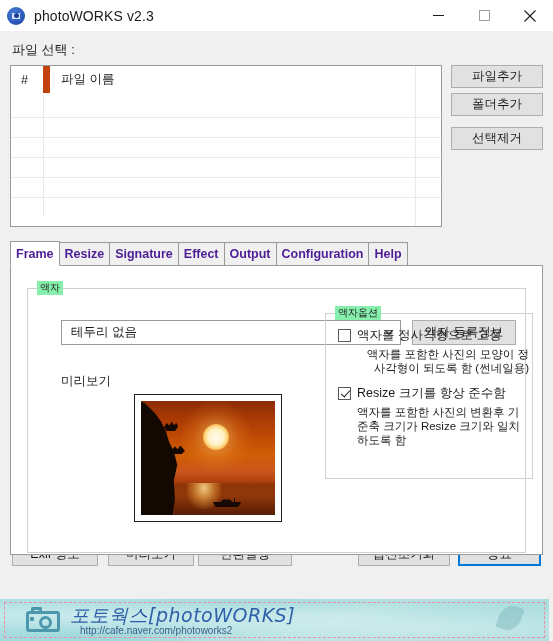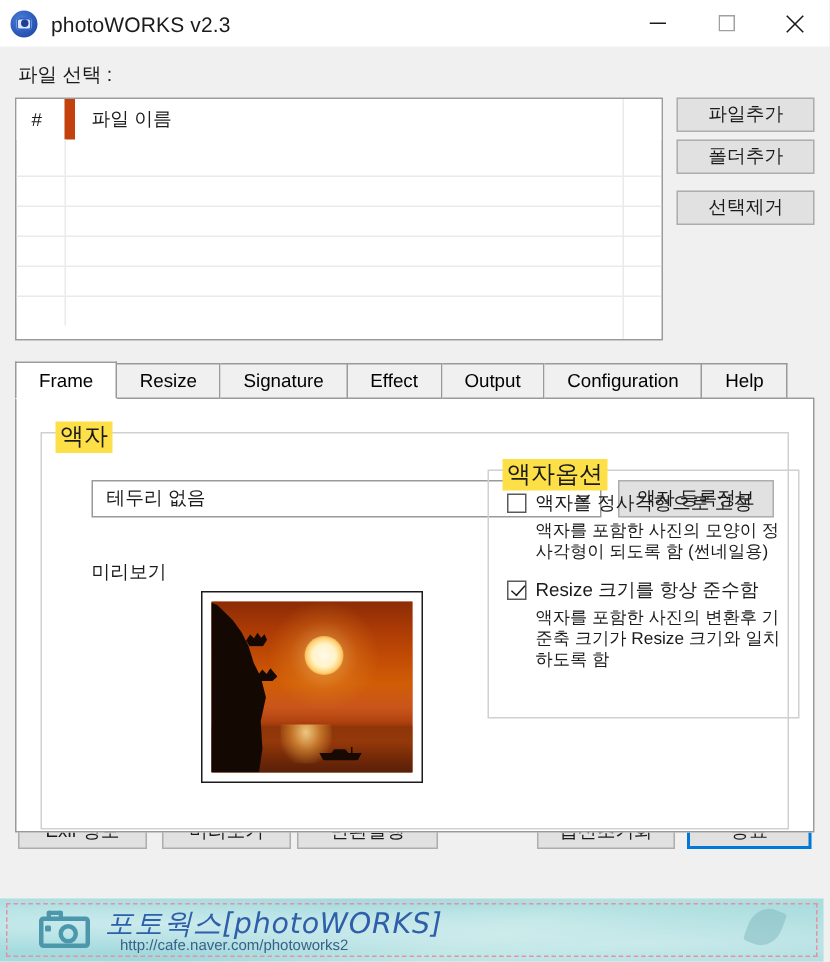--- a/index.html
+++ b/index.html
@@ -150,29 +150,30 @@
   }
   .tabstrip {
     display: flex;
     align-items: flex-end;
     height: 25px;
     position: relative;
     z-index: 2;
   }
   .tab {
     height: 24px;
-    padding: 0 15px;
+    padding: 0 5px;
     font-size: 12.5px;
-    color: #000000;
+    color: #4c1d95;
     display: flex;
     align-items: center;
     background: #f0f0f0;
     border: 1px solid #9a9a9a;
     border-left: none;
     margin-bottom: -1px;
+    font-weight: bold;
   }
   .tab:first-child { border-left: 1px solid #9a9a9a; }
   .tab.active {
     background: #ffffff;
     height: 25px;
     border-bottom: 1px solid #ffffff;
     z-index: 3;
   }
   .tabpanel {
     background: #ffffff;
@@ -184,23 +185,23 @@
 
   
   .groupbox {
     position: absolute;
     border: 1px solid #d0d0d0;
     border-radius: 0;
   }
   .groupbox > .gb-title {
     position: absolute;
     top: -8px; left: 9px;
-    background: #fde047;
+    background: #86efac;
     padding: 0 3px;
-    font-size: 16px;
+    font-size: 10px;
     color: #1b1b1b;
   }
 
   #gb-frame { left: 16px; top: 22px; right: 16px; height: 265px; }
   #gb-frameopt { left: 297px; top: 24px; width: 208px; height: 166px; }
 
   .combo {
     position: absolute;
     left: 33px; top: 31px;
     width: 340px; height: 25px;
@@ -371,21 +372,21 @@
     line-height: 15px;
     white-space: nowrap;
   }
   .chk-desc {
     position: absolute;
     font-size: 11.5px;
     color: #1b1b1b;
     line-height: 14px;
   }
   #chk1 { left: 12px; top: 14px; }
-  #desc1 { left: 31px; top: 33px; width: 172px; }
+  #desc1 { left: 31px; top: 33px; width: 172px; text-align: right; }
   #chk2 { left: 12px; top: 72px; }
   #desc2 { left: 31px; top: 91px; width: 172px; }
 
   
   .bottom-bar {
     position: absolute;
     left: 0; right: 0;
     top: 540px;
     height: 30px;
     padding: 0 12px;

